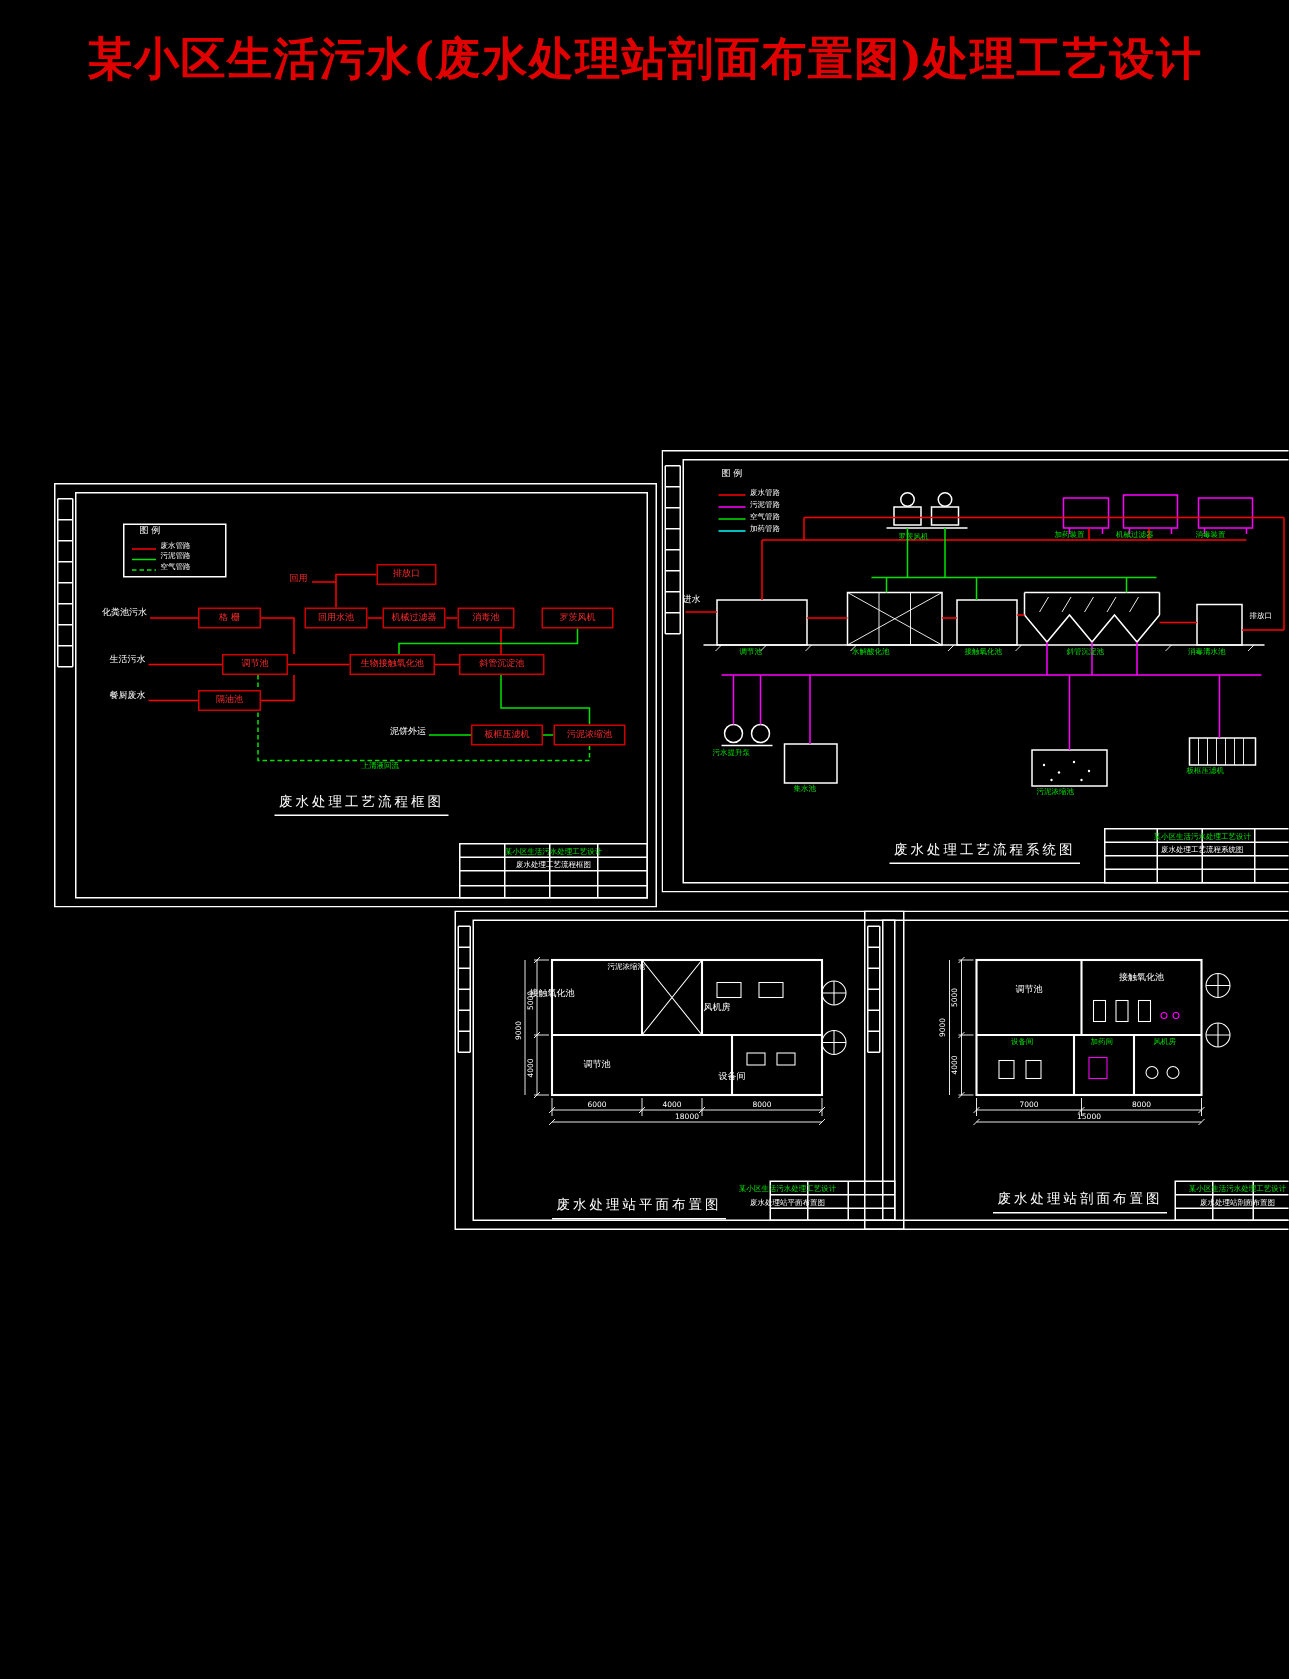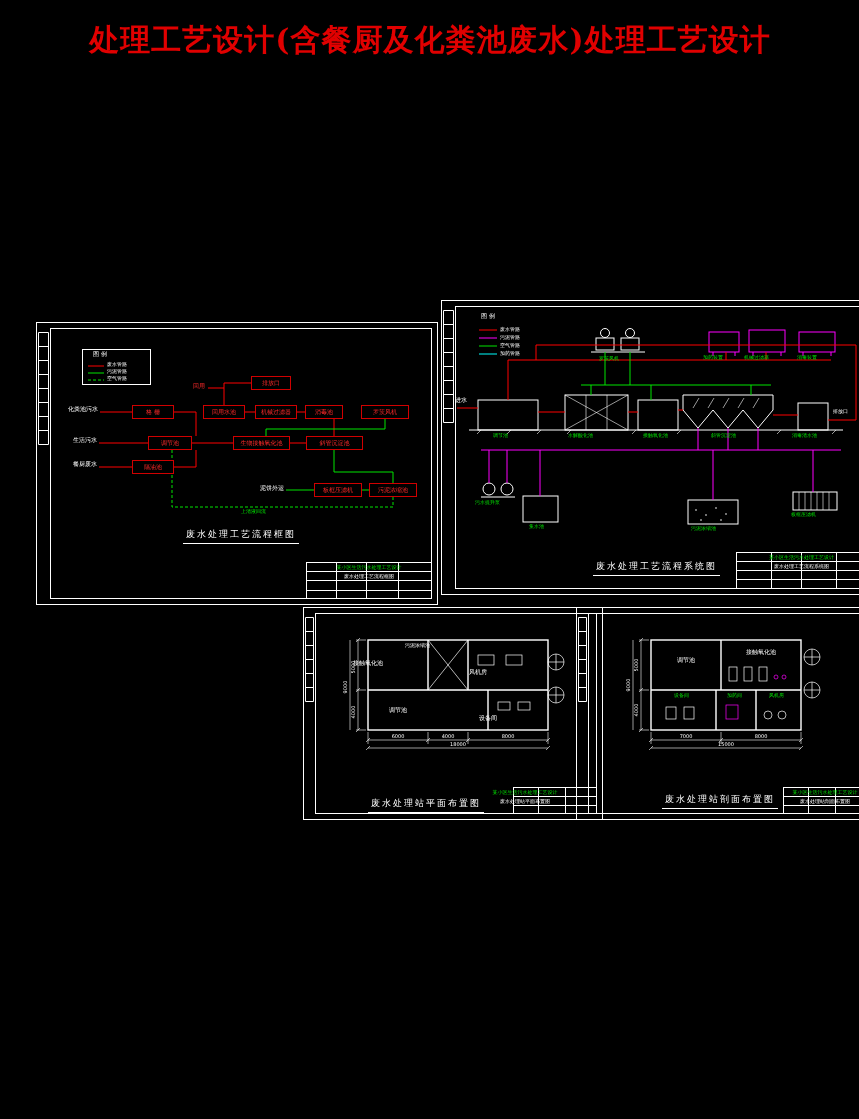--- a/index.html
+++ b/index.html
@@ -18,21 +18,21 @@
         font-size:6px;line-height:1;display:flex;align-items:center;justify-content:center;
         white-space:nowrap;box-sizing:border-box;}
   .caption{position:absolute;color:#fff;font-size:9px;letter-spacing:2px;white-space:nowrap;
         border-bottom:1px solid #fff;padding:0 3px 2px 3px;}
   .tbt{position:absolute;text-align:center;font-size:5px;white-space:nowrap;overflow:hidden;}
   svg text{font-family:"DejaVu Sans",sans-serif;}
 </style>
 </head>
 <body>
 
-<div class="main-title">处理工艺设计(含餐厨及化粪池废水)处理工艺设计</div>
+<div class="main-title">某小区生活污水(废水处理站剖面布置图)处理工艺设计</div>
 
 <div class="sheet" style="left:8px;top:322px;width:402px;height:283px">
   <svg class="lw" viewBox="0 0 402 283">
     <g stroke="#fff" fill="none">
       <rect x="0.5" y="0.5" width="401" height="282"></rect>
       <rect x="14.5" y="6.5" width="381" height="270"></rect>
       <path d="M2.5,10.5V122.5 M12.5,10.5V122.5 M2.5,10.5h10 M2.5,24.5h10 M2.5,38.5h10 M2.5,52.5h10 M2.5,66.5h10 M2.5,80.5h10 M2.5,94.5h10 M2.5,108.5h10 M2.5,122.5h10"></path>
     </g>
     <g stroke="#fff" fill="none">
       <rect x="270.5" y="240.5" width="125" height="36"></rect>

